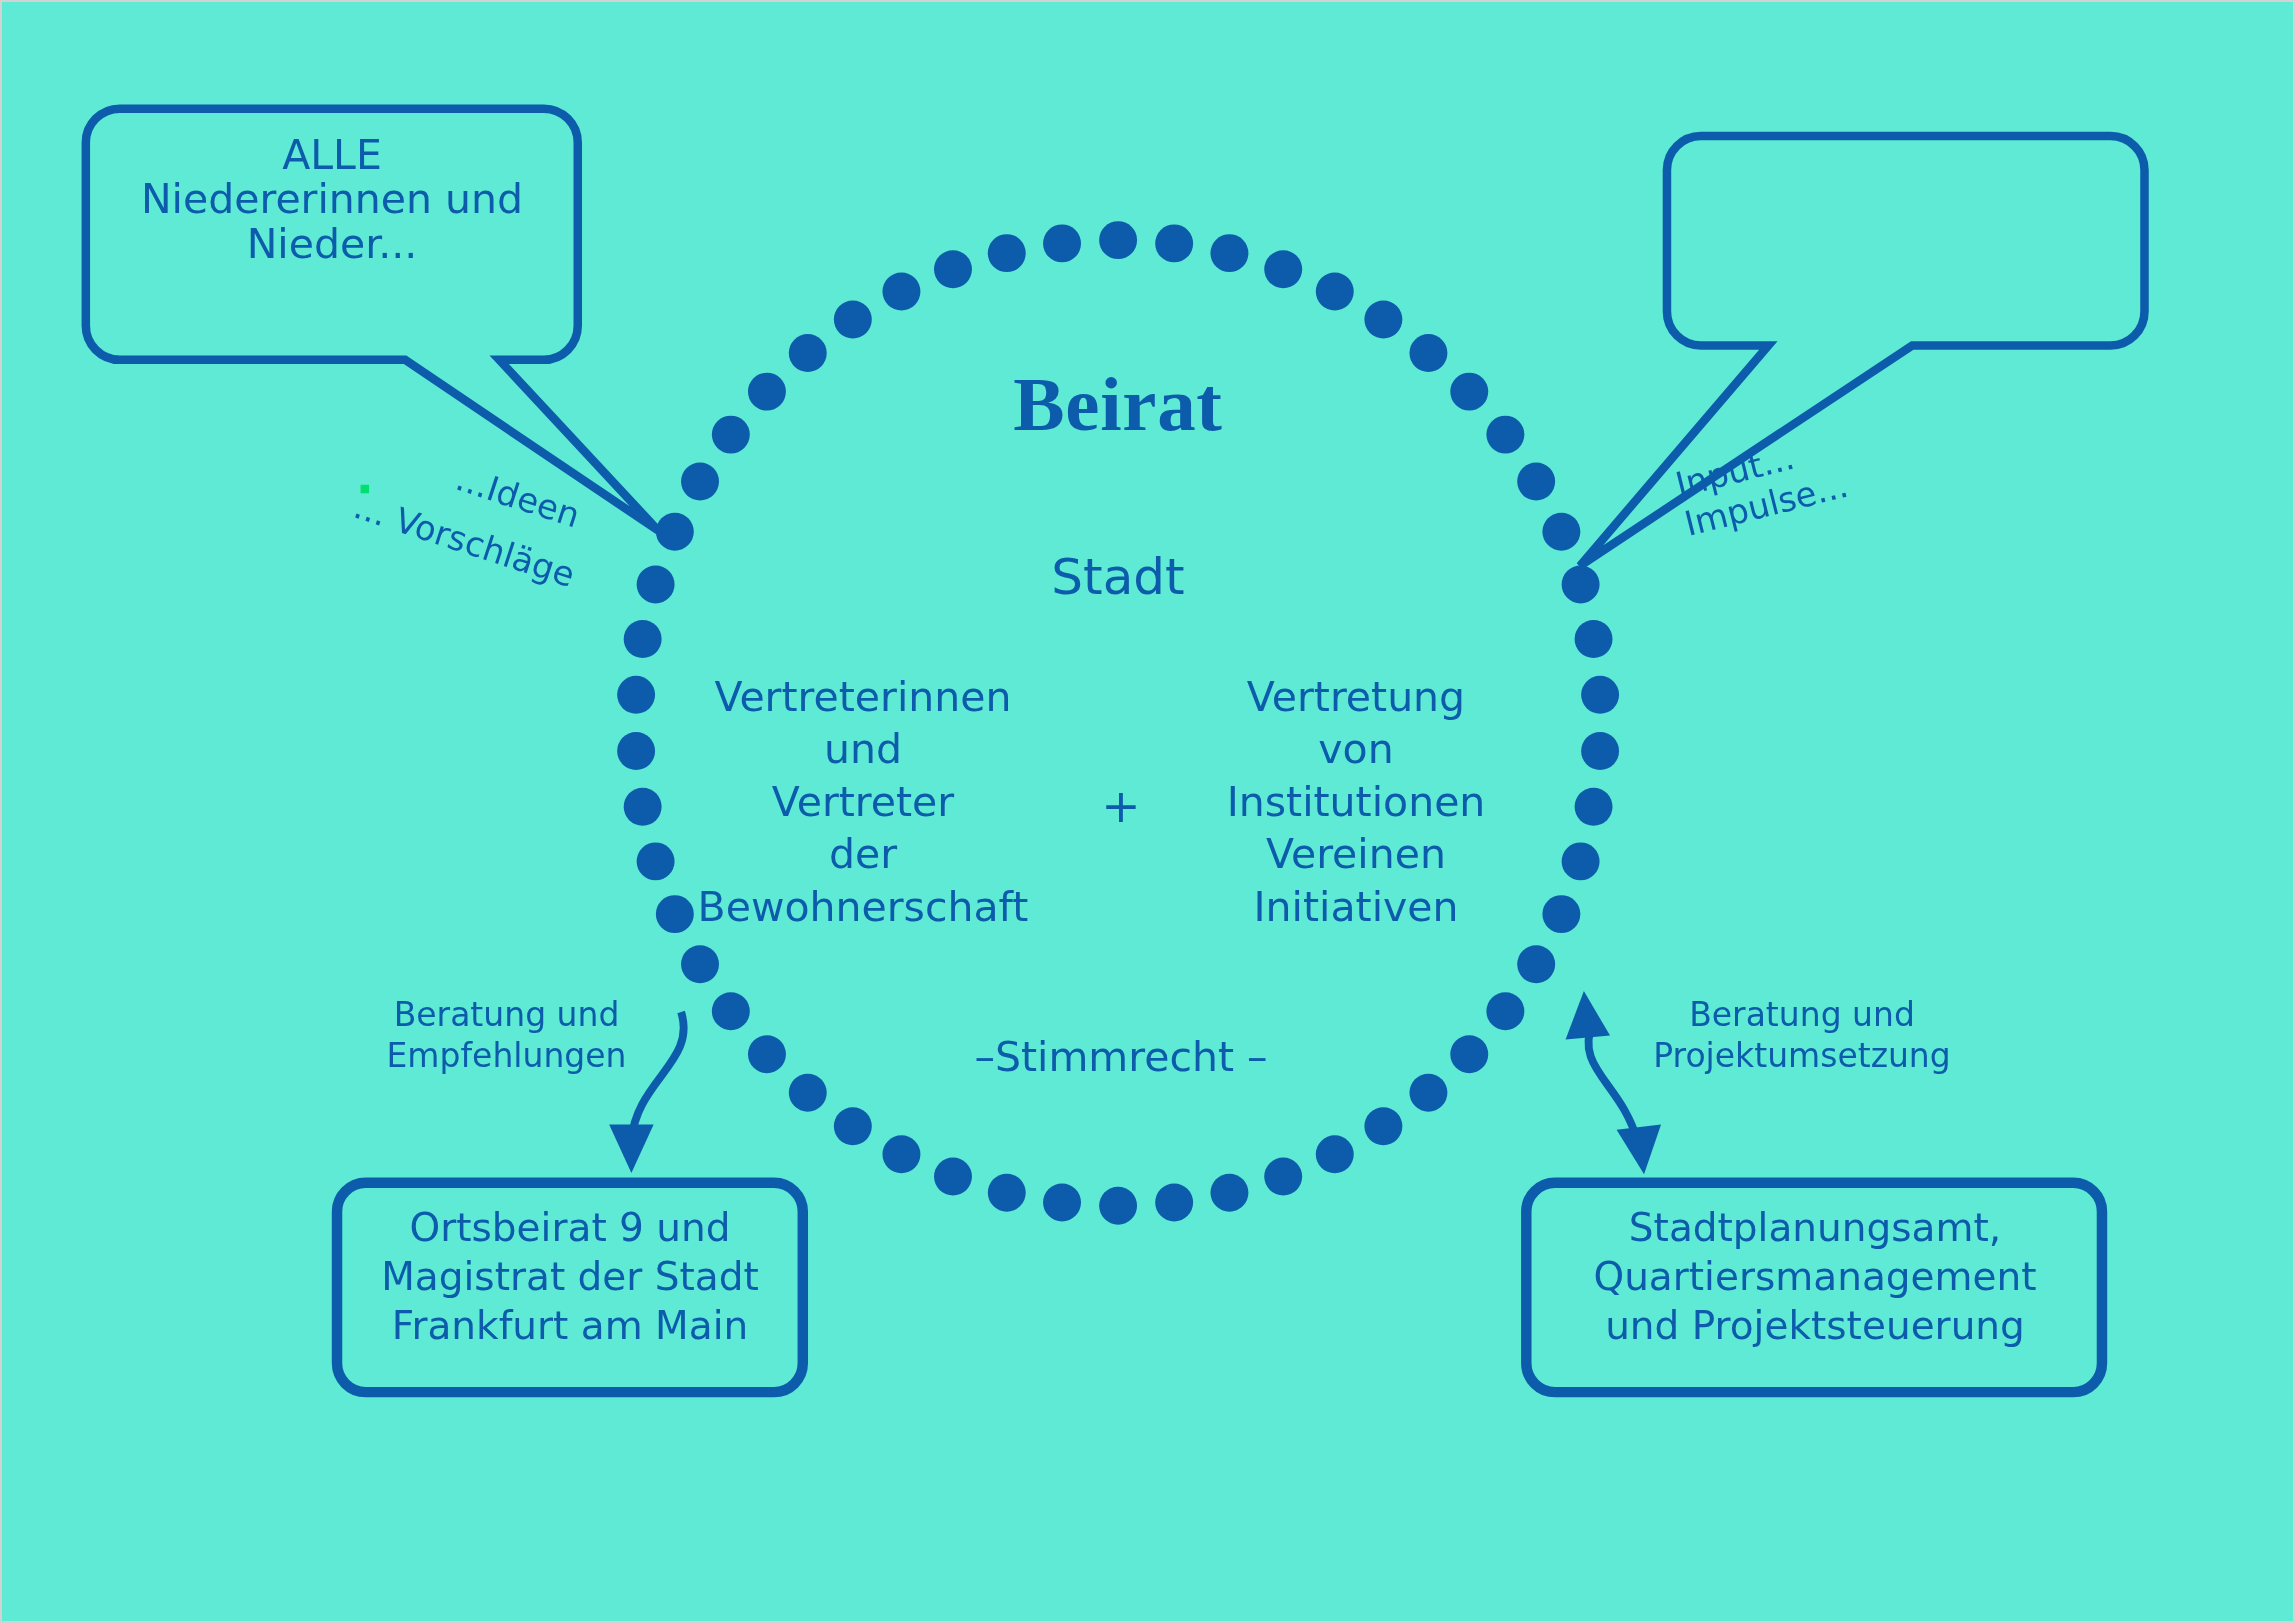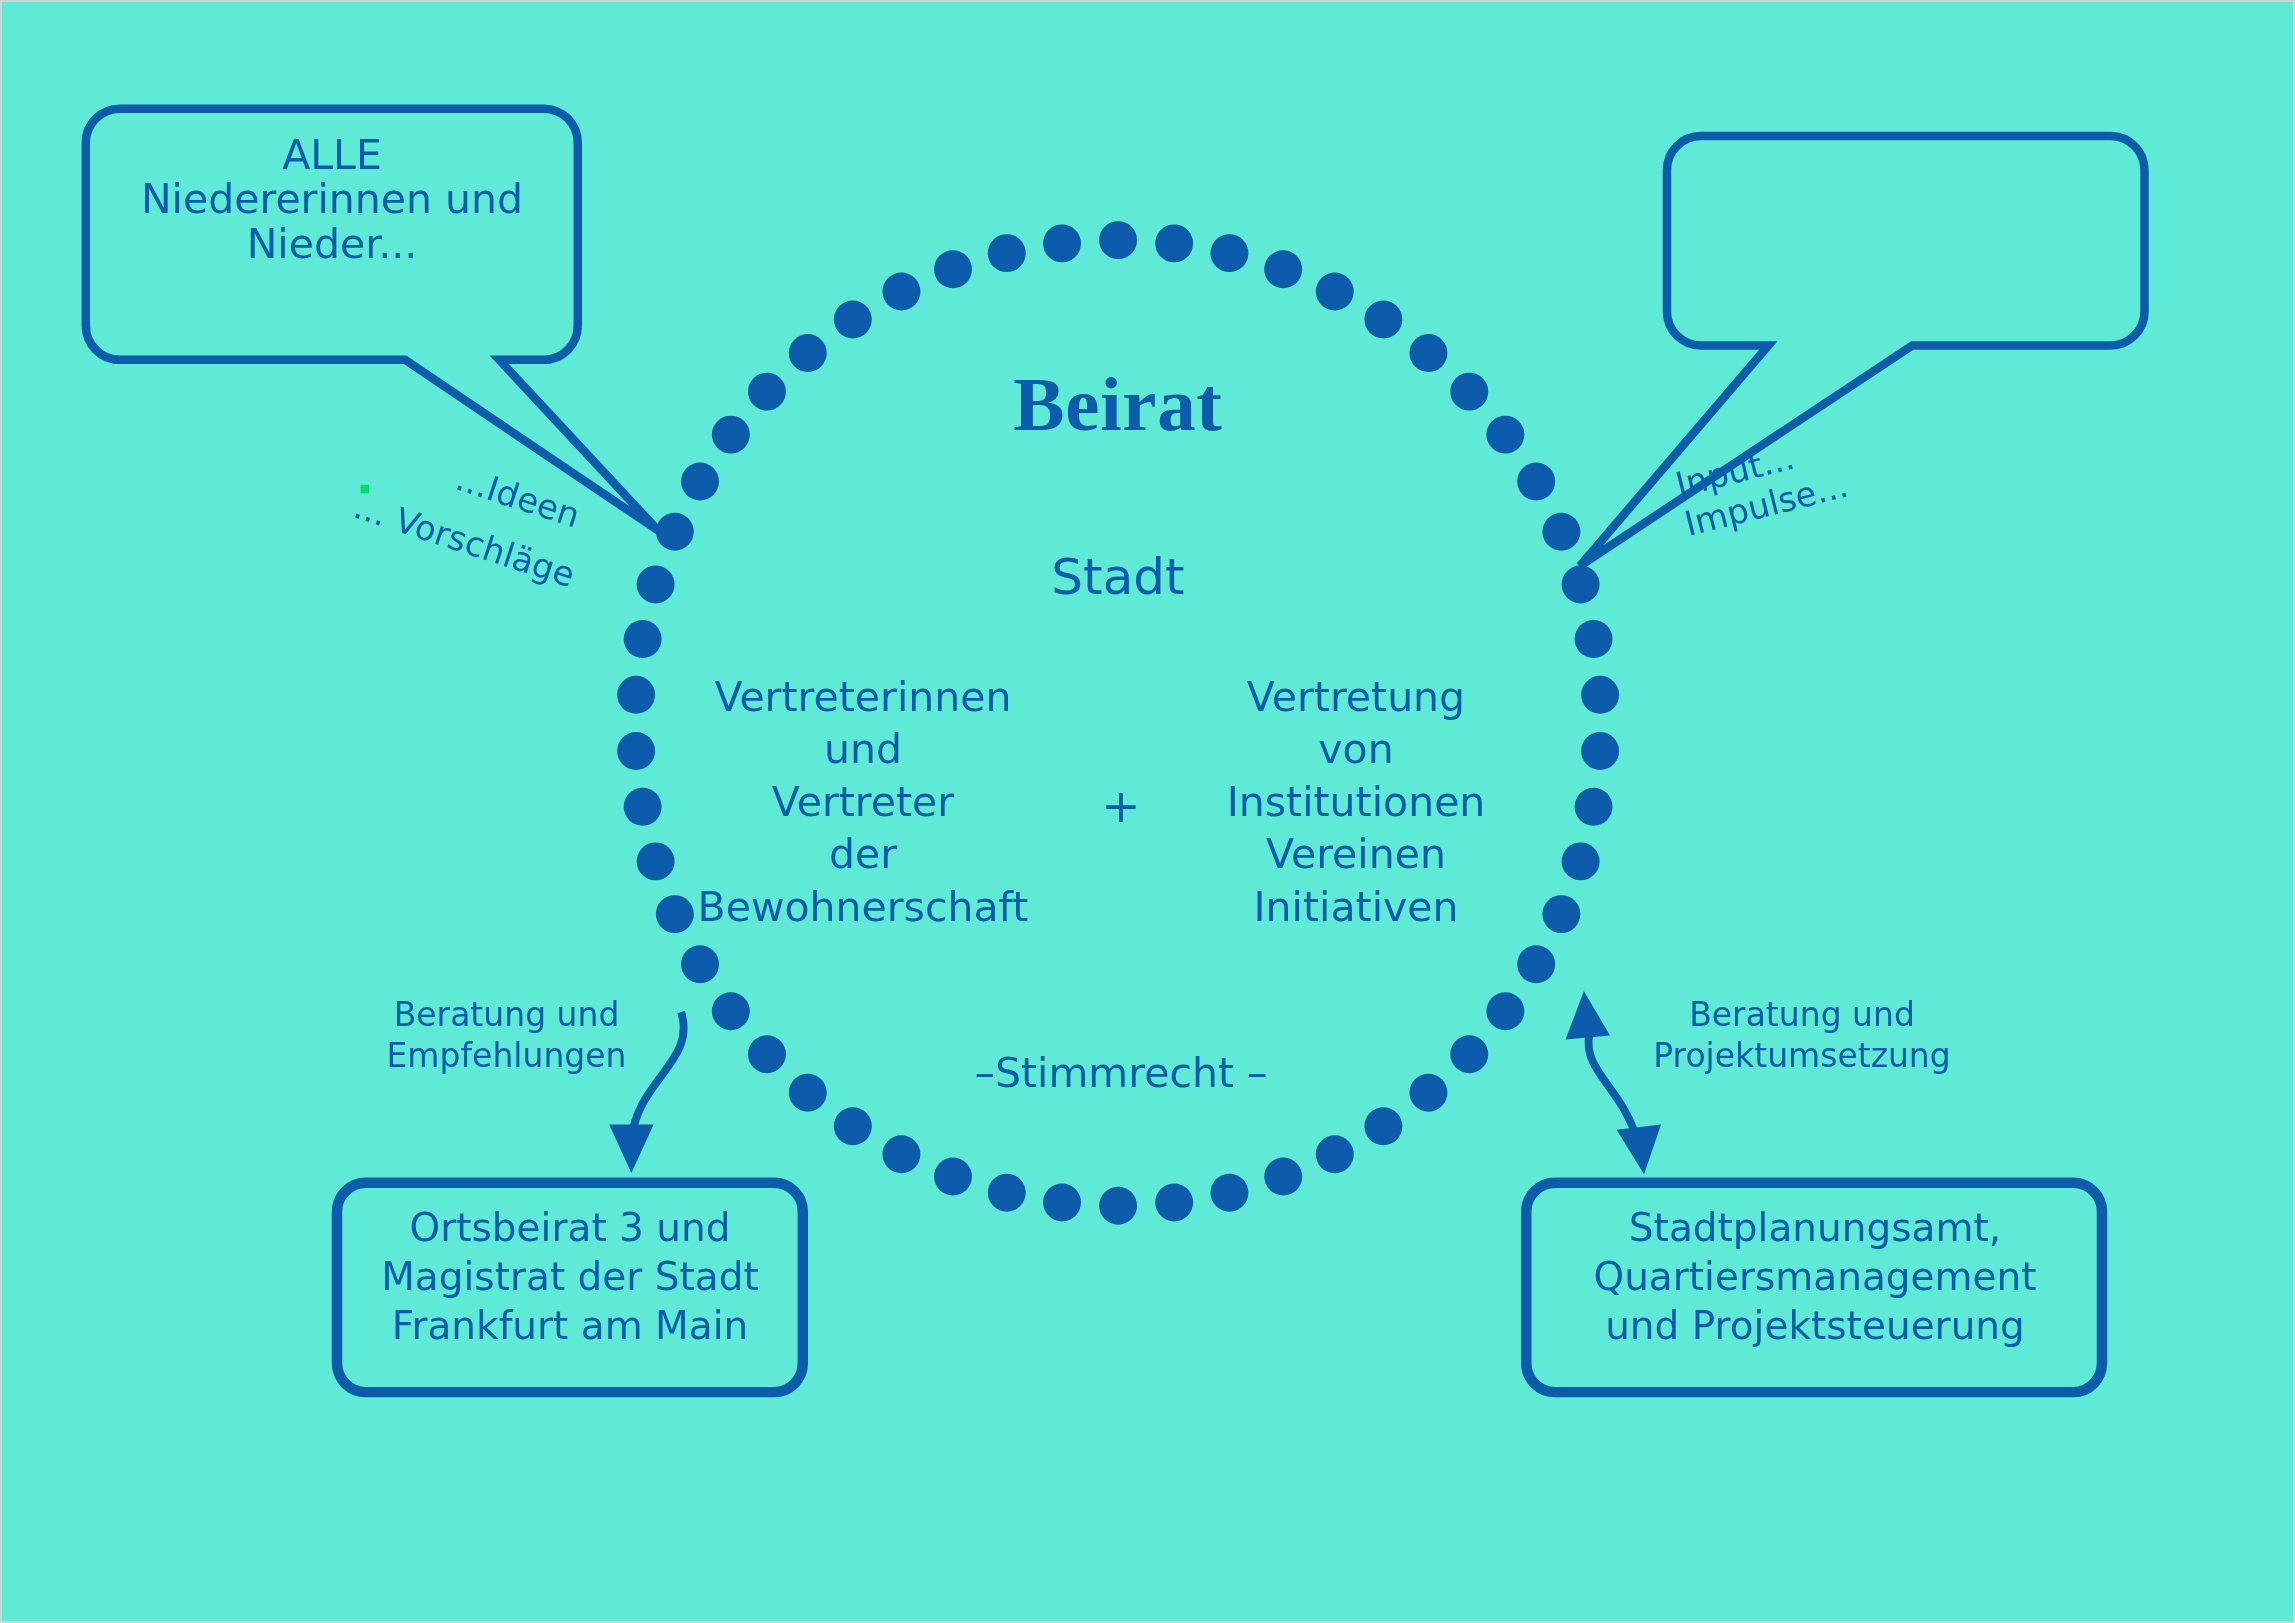--- a/index.html
+++ b/index.html
@@ -139,37 +139,37 @@
 Bewohnerschaft</div>
 
   <div class="lbl ctr" style="left:1073px;top:779px;width:92px;font-size:47px;">+</div>
 
   <div class="lbl ctr" style="left:1184px;top:669px;width:340px;font-size:41px;line-height:1.28;">Vertretung
 von
 Institutionen
 Vereinen
 Initiativen</div>
 
-  <div class="lbl ctr" style="left:831px;top:1033px;width:576px;font-size:41px;margin-top:16px;">–Stimmrecht  –</div>
+  <div class="lbl ctr" style="left:831px;top:1033px;width:576px;font-size:41px;">–Stimmrecht  –</div>
 
   <div class="lbl" style="left:461px;top:458px;font-size:34px;transform:rotate(18deg);transform-origin:left top;">...Ideen</div>
 
   <div class="lbl" style="left:359px;top:486px;font-size:34px;transform:rotate(18deg);transform-origin:left top;">...  Vorschläge</div>
 
   <div class="lbl" style="left:1670px;top:466px;font-size:34px;transform:rotate(-14deg);transform-origin:left top;">Input...</div>
 
   <div class="lbl" style="left:1679px;top:505px;font-size:34px;transform:rotate(-14deg);transform-origin:left top;">Impulse...</div>
 
   <div class="lbl ctr" style="left:364px;top:993px;width:281px;font-size:33px;line-height:1.24;">Beratung und
 Empfehlungen</div>
 
   <div class="lbl ctr" style="left:1646px;top:993px;width:308px;font-size:33px;line-height:1.24;">Beratung und
 Projektumsetzung</div>
 
-  <div class="lbl ctr" style="left:335px;top:1201px;width:466px;font-size:39px;line-height:1.26;">Ortsbeirat 3 und
+  <div class="lbl ctr" style="left:335px;top:1201px;width:466px;font-size:39px;line-height:1.26;">Ortsbeirat 9 und
 Magistrat der Stadt
 Frankfurt am Main</div>
 
   <div class="lbl ctr" style="left:1525px;top:1201px;width:576px;font-size:39px;line-height:1.26;">Stadtplanungsamt,
 Quartiersmanagement
 und Projektsteuerung</div>
 
 </div>
 
 

